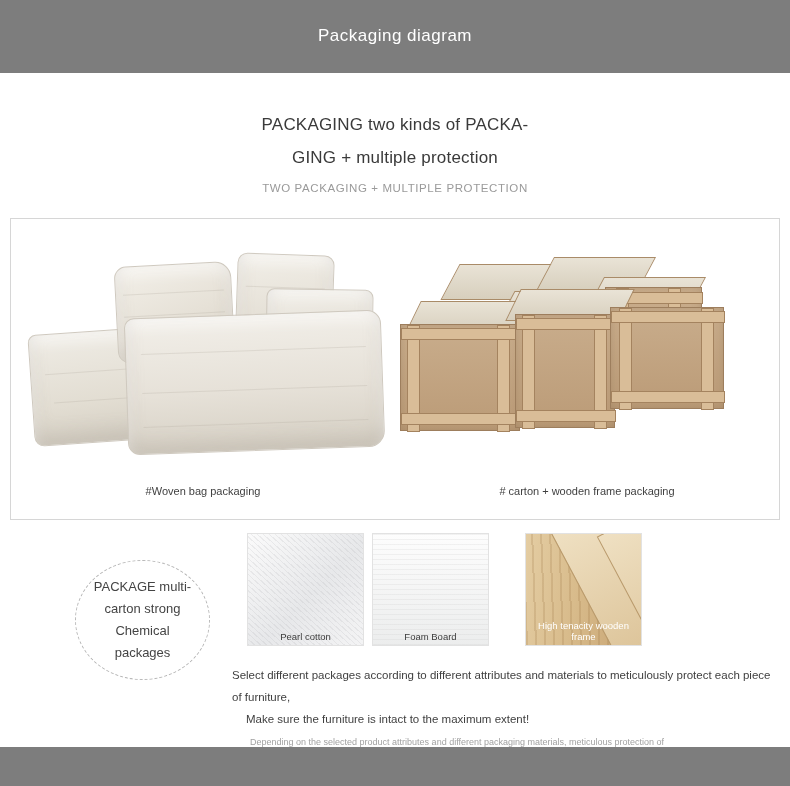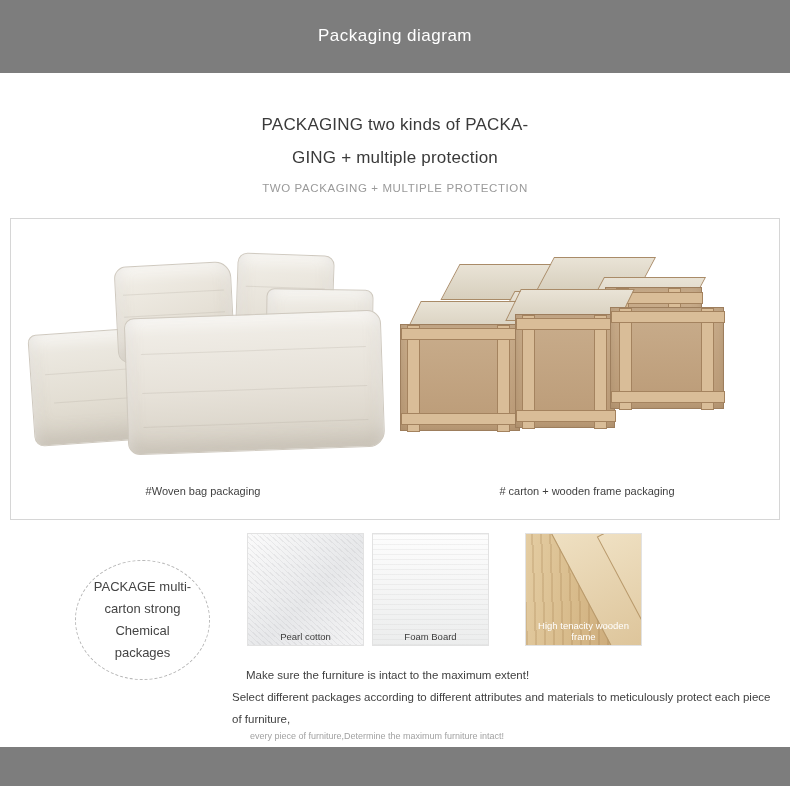--- a/index.html
+++ b/index.html
@@ -382,19 +382,20 @@
     </div>
     <div class="swatch">
       <div class="sw-wood"></div>
       <div class="wood-block" style="left:58px;top:-20px;width:44px;height:150px;"></div>
       <div class="wood-block" style="left:104px;top:-16px;width:40px;height:150px;"></div>
       <div class="swatch-label on-dark">High tenacity wooden frame</div>
     </div>
   </div>
 
   <div class="bottom-text">
+    <div class="bt-line">Select different packages according to different attributes and materials to meticulously protect each piece of furniture,</div>
     <div class="bt-line indent">Make sure the furniture is intact to the maximum extent!</div>
-    <div class="bt-line">Select different packages according to different attributes and materials to meticulously protect each piece of furniture,</div>
+    <div class="bt-small">Depending on the selected product attributes and different packaging materials, meticulous protection of</div>
     <div class="bt-small" style="margin-top:0;">every  piece of furniture,Determine the maximum furniture intact!</div>
   </div>
 
   <div class="footer-bar"></div>
 </div>
 
 </body></html>

